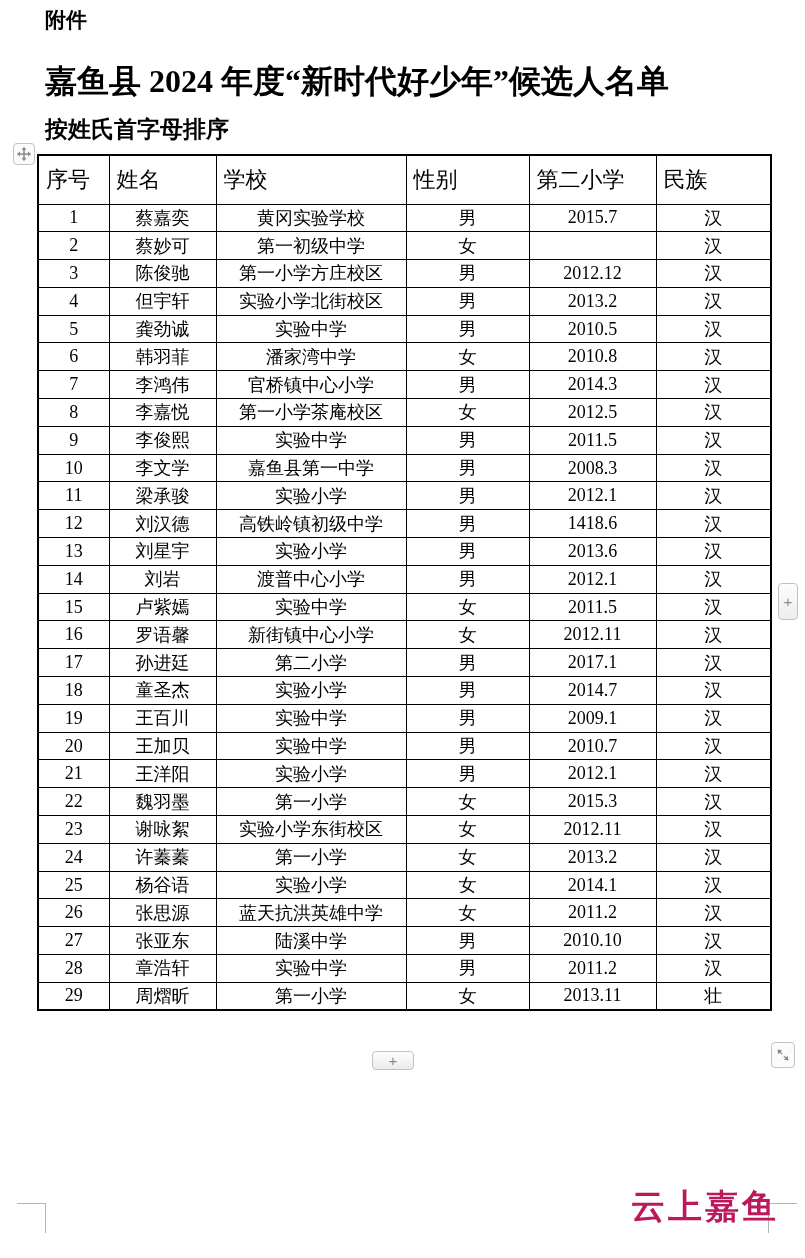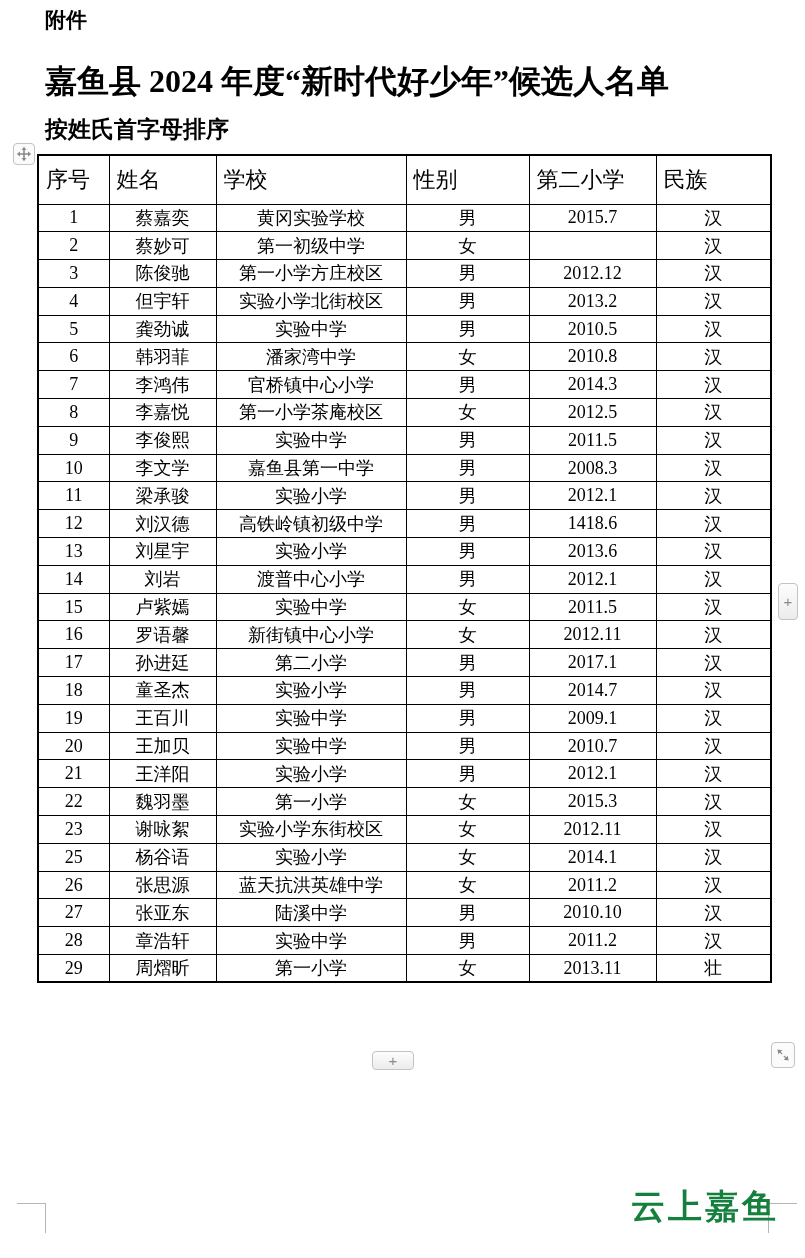--- a/index.html
+++ b/index.html
@@ -277,20 +277,28 @@
       </tr>
       <tr>
         <td>23</td>
         <td>谢咏絮</td>
         <td>实验小学东街校区</td>
         <td>女</td>
         <td>2012.11</td>
         <td>汉</td>
       </tr>
       <tr>
+        <td>24</td>
+        <td>许蓁蓁</td>
+        <td>第一小学</td>
+        <td>女</td>
+        <td>2013.2</td>
+        <td>汉</td>
+      </tr>
+      <tr>
         <td>25</td>
         <td>杨谷语</td>
         <td>实验小学</td>
         <td>女</td>
         <td>2014.1</td>
         <td>汉</td>
       </tr>
       <tr>
         <td>26</td>
         <td>张思源</td>
@@ -340,13 +348,13 @@
       <polygon points="3,3 9,4.2 4.2,9" fill="#8a8a8a"></polygon>
       <line x1="15" y1="15" x2="11" y2="11" stroke="#8a8a8a" stroke-width="1.4"></line>
       <polygon points="17,17 11,15.8 15.8,11" fill="#8a8a8a"></polygon>
     </svg>
   </span>
 </div>
 
 <div class="corner-mark" id="margin-mark-left"></div>
 <div class="corner-mark" id="margin-mark-right"></div>
 
-<div id="watermark" style="color: #15803d;">云上嘉鱼</div>
+<div id="watermark" style="color: #be185d;">云上嘉鱼</div>
 
 </body></html>

